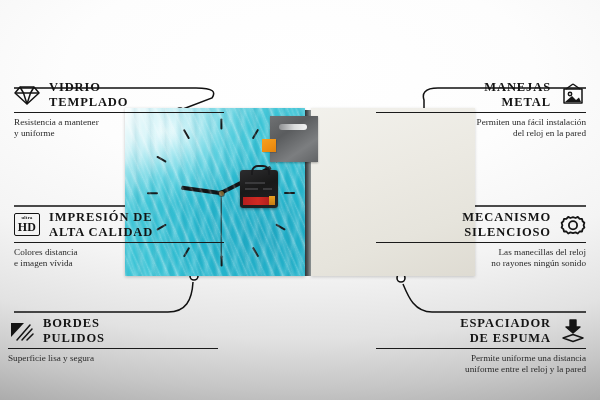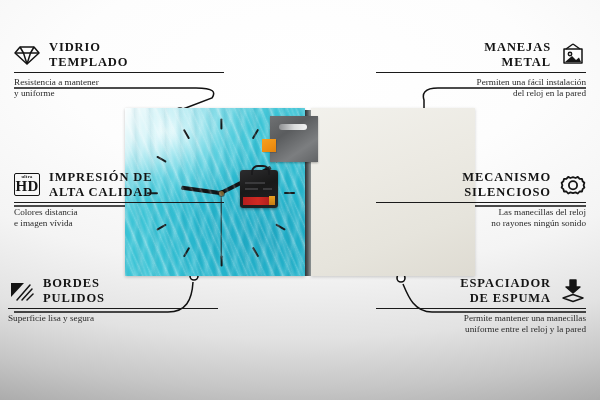--- a/index.html
+++ b/index.html
@@ -159,20 +159,21 @@
 
   
   .feature {
     position: absolute;
     width: 210px;
   }
   .feature .head {
     display: flex;
     align-items: center;
     gap: 9px;
+    margin-top: 40px;
   }
   .feature.right .head {
     justify-content: flex-end;
   }
   .feature .title {
     font-family: "Liberation Serif", serif;
     font-size: 12.5px;
     font-weight: bold;
     letter-spacing: .9px;
     line-height: 14.5px;
@@ -213,21 +214,21 @@
     width: 25px; height: 21px;
     border: 1.6px solid #141414;
     border-radius: 2px;
     display: flex;
     flex-direction: column;
     align-items: center;
     justify-content: center;
     line-height: 1;
   }
   .hd-ultra { font-size: 4.6px; font-weight: bold; letter-spacing: .3px; }
-  .hd-main  { font-size: 15px; font-weight: bold; letter-spacing: .2px; font-family: Liberation Serif, serif; }
+  .hd-main  { font-size: 12px; font-weight: bold; letter-spacing: .2px; font-family: Liberation Serif, serif; }
 </style>
 </head>
 <body>
 
 <div id="stage">
 
   <svg id="connectors" viewBox="0 0 600 400">
 
     <path d="M14,88 H196 C214,88 216,92 212,98 L183,109" fill="none" stroke="#111111" stroke-width="1.5"></path>
     <circle cx="180" cy="112" r="4" fill="#ffffff" stroke="#111111" stroke-width="1.6"></circle>
@@ -413,18 +414,18 @@
         <svg width="26" height="24" viewBox="0 0 26 24">
           <g stroke="#141414" stroke-width="1.4" stroke-linejoin="round">
             <path d="M10,1 H16 V8 H20 L13,14 L6,8 H10 Z" fill="#141414"></path>
             <path d="M13,15.5 L23,19 L13,22.5 L3,19 Z" fill="none"></path>
           </g>
         </svg>
       </span>
     </div>
     <div class="rule"></div>
     <div class="sub">
-      <div>Permite mantener una manecillas</div>
+      <div>Permite uniforme una distancia</div>
       <div>uniforme entre el reloj y la pared</div>
     </div>
   </div>
 
 </div>
 
 </body></html>

